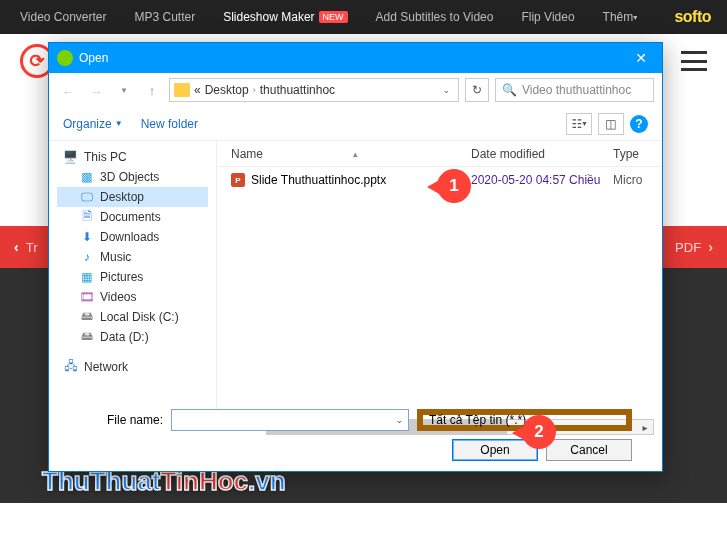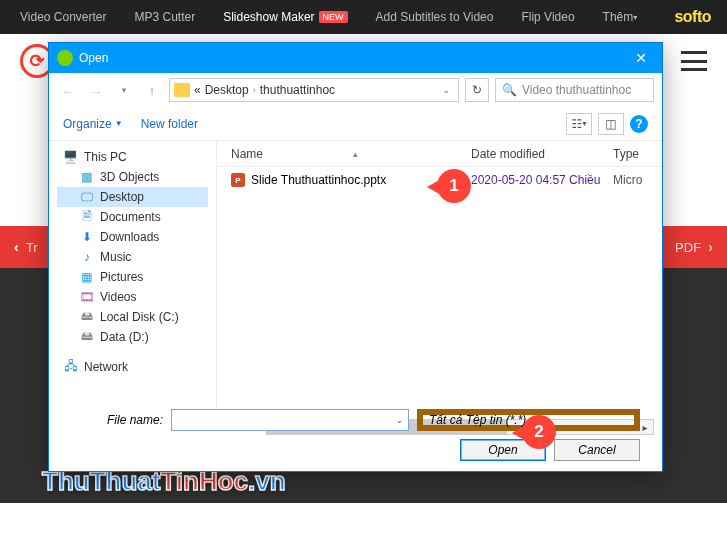--- a/index.html
+++ b/index.html
@@ -75,21 +75,21 @@
 .col-type { flex: 1; }
 .lrow { height: 26px; display: flex; align-items: center; }
 .fname { width: 254px; padding-left: 14px; display: flex; align-items: center; gap: 6px; }
 .ppt { width: 14px; height: 14px; background: #d34b2d; border-radius: 2px; display: flex; align-items: center; justify-content: center; color: #fff; font-size: 8px; font-weight: bold; }
 .fdate { width: 142px; color: #4c1d95; }
 .ftype { flex: 1; color: #555; }
 .scroll { position: absolute; left: 217px; right: 8px; top: 376px; height: 16px; border: 1px solid #ccc; background: #f4f4f4; }
 .scroll .thumb { position: absolute; left: 0; top: 0; bottom: 0; width: 240px; background: #ccc; }
 .scroll .arr-r { position: absolute; right: 0; top: 0; bottom: 0; width: 16px; display:flex;align-items:center;justify-content:center;color:#555;font-size:10px;}
 
-.foot { position: absolute; left: 0; right: 8px; bottom: 0; height: 72px; padding: 8px 14px; font-size: 12px; font-style: italic; }
+.foot { position: absolute; left: 0; right: 16px; bottom: 0; height: 72px; padding: 8px 14px; font-size: 12px; }
 .fn-row { display: flex; align-items: center; gap: 8px; margin-top: 2px; }
 .fn-lbl { width: 100px; text-align: right; }
 .fn-input { width: 238px; height: 22px; border: 1px solid #7aa7d8; background: #fff; display:flex; align-items:center; }
 .fn-input .dd { margin-left:auto; padding:0 5px; color:#555; font-size:9px;}
 .filter { flex: 1; height: 22px; border: 6px solid #a16207; display: flex; align-items: center; padding: 0 6px; justify-content: flex-start; }
 .btn-row { display: flex; gap: 8px; justify-content: flex-end; margin-top: 8px; }
 .btn { width: 86px; height: 22px; border: 1px solid #999; background: #f3f3f3; display: flex; align-items: center; justify-content: center; font-size: 12px; }
 .btn.primary { border: 1px solid #0078d7; box-shadow: inset 0 0 0 1px #6bb6ff; }
 
 .anno { position: absolute; width: 34px; height: 34px; background: #ff4238; border-radius: 50%; color: #fff; display: flex; align-items: center; justify-content: center; font-weight: bold; font-size: 17px; }

